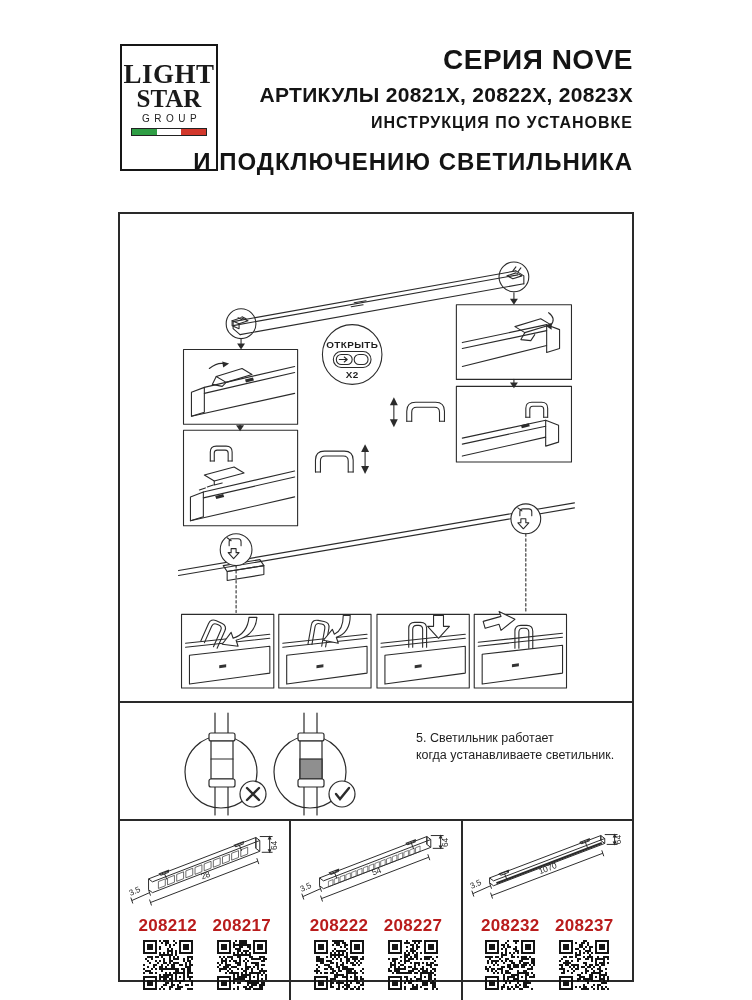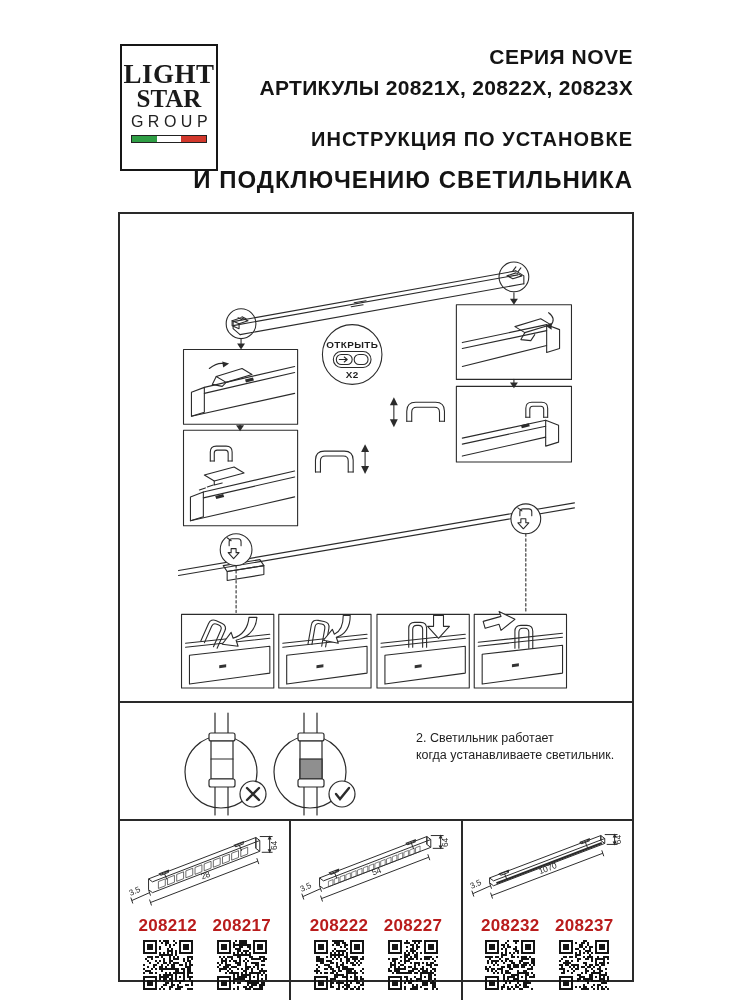--- a/index.html
+++ b/index.html
@@ -5,28 +5,28 @@
   * { box-sizing: border-box; margin: 0; padding: 0; }
   html,body { background:#fff; }
   .page { position:relative; width:752px; height:1000px; background:#fff;
           font-family:"Liberation Sans", sans-serif; color:#1a1a1a; overflow:hidden; }
 
   
   .logo { position:absolute; left:120px; top:44px; width:98px; height:127px;
           border:2.5px solid #161616; text-align:center; background:#fff; }
   .logo-w1 { font-family:"Liberation Serif", serif; font-weight:bold; font-size:27px; line-height:1; margin-top:15px; letter-spacing:.5px; }
   .logo-w2 { font-family:"Liberation Serif", serif; font-weight:bold; font-size:25px; line-height:1; margin-top:-2px; }
-  .logo-w3 { font-size:16px; letter-spacing:4.5px; margin-top:2px; padding-left:5px; color:#222; }
+  .logo-w3 { font-size:10px; letter-spacing:4.5px; margin-top:2px; padding-left:5px; color:#222; }
   .flag { width:76px; height:8px; margin:4px auto 0; border:1px solid #222; display:flex; }
   .flag span { flex:1; }
 
   .titles { position:absolute; right:119px; top:46px; text-align:right; color:#141414; }
-  .t-series   { font-weight:bold; font-size:21px; line-height:1; letter-spacing:.5px; }
+  .t-series   { font-weight:bold; font-size:28px; line-height:1; letter-spacing:.5px; }
   .t-articles { font-weight:bold; font-size:21px; line-height:1; letter-spacing:.3px; margin-top:10px; }
-  .t-big1 { font-weight:bold; font-size:20px; line-height:1; letter-spacing:1px; margin-top:31px; }
+  .t-big1 { font-weight:bold; font-size:16px; line-height:1; letter-spacing:1px; margin-top:10px; }
   .t-big2 { font-weight:bold; font-size:24px; line-height:1; letter-spacing:1px; margin-top:19px; }
 
   
   .frame { position:absolute; left:118px; top:212px; width:516px; height:770px;
            border:2px solid #2a2a2a; background:#fff; }
   .sec-a { position:relative; height:458px; border-bottom:2px solid #2a2a2a;margin-top:31px; }
   .sec-b { position:relative; height:118px; border-bottom:2px solid #2a2a2a; }
   .sec-c { position:relative; height:186px; display:flex; }
   .col { flex:1; position:relative; border-right:2px solid #2a2a2a; }
   .col:last-child { border-right:none; }
@@ -238,21 +238,21 @@
           <path d="M184,10 V112 M197,10 V112"></path>
           <rect x="178" y="30" width="26" height="8" rx="2" fill="#fff"></rect>
           <rect x="180" y="38" width="22" height="38" fill="#fff"></rect>
           <rect x="180" y="56" width="22" height="20" fill="#8f8f8f"></rect>
           <rect x="178" y="76" width="26" height="8" rx="2" fill="#fff"></rect>
           <circle cx="222" cy="91" r="13" fill="#fff"></circle>
           <path d="M216,91 l4,5 l9,-11" stroke-width="2.4"></path>
         </g>
       </svg>
       <div class="notes">
-        <div>2. Светильник работает</div>
+        <div>5. Светильник работает</div>
         <div>когда устанавливаете светильник.</div>
       </div>
     </section>
 
     <section class="sec-c">
 
       <div class="col">
         <svg width="100%" height="100" viewBox="0 0 172 100">
           <g stroke="#2b2b2b" fill="none" stroke-width="1">
             <path d="M29,58 L138,16"></path>

